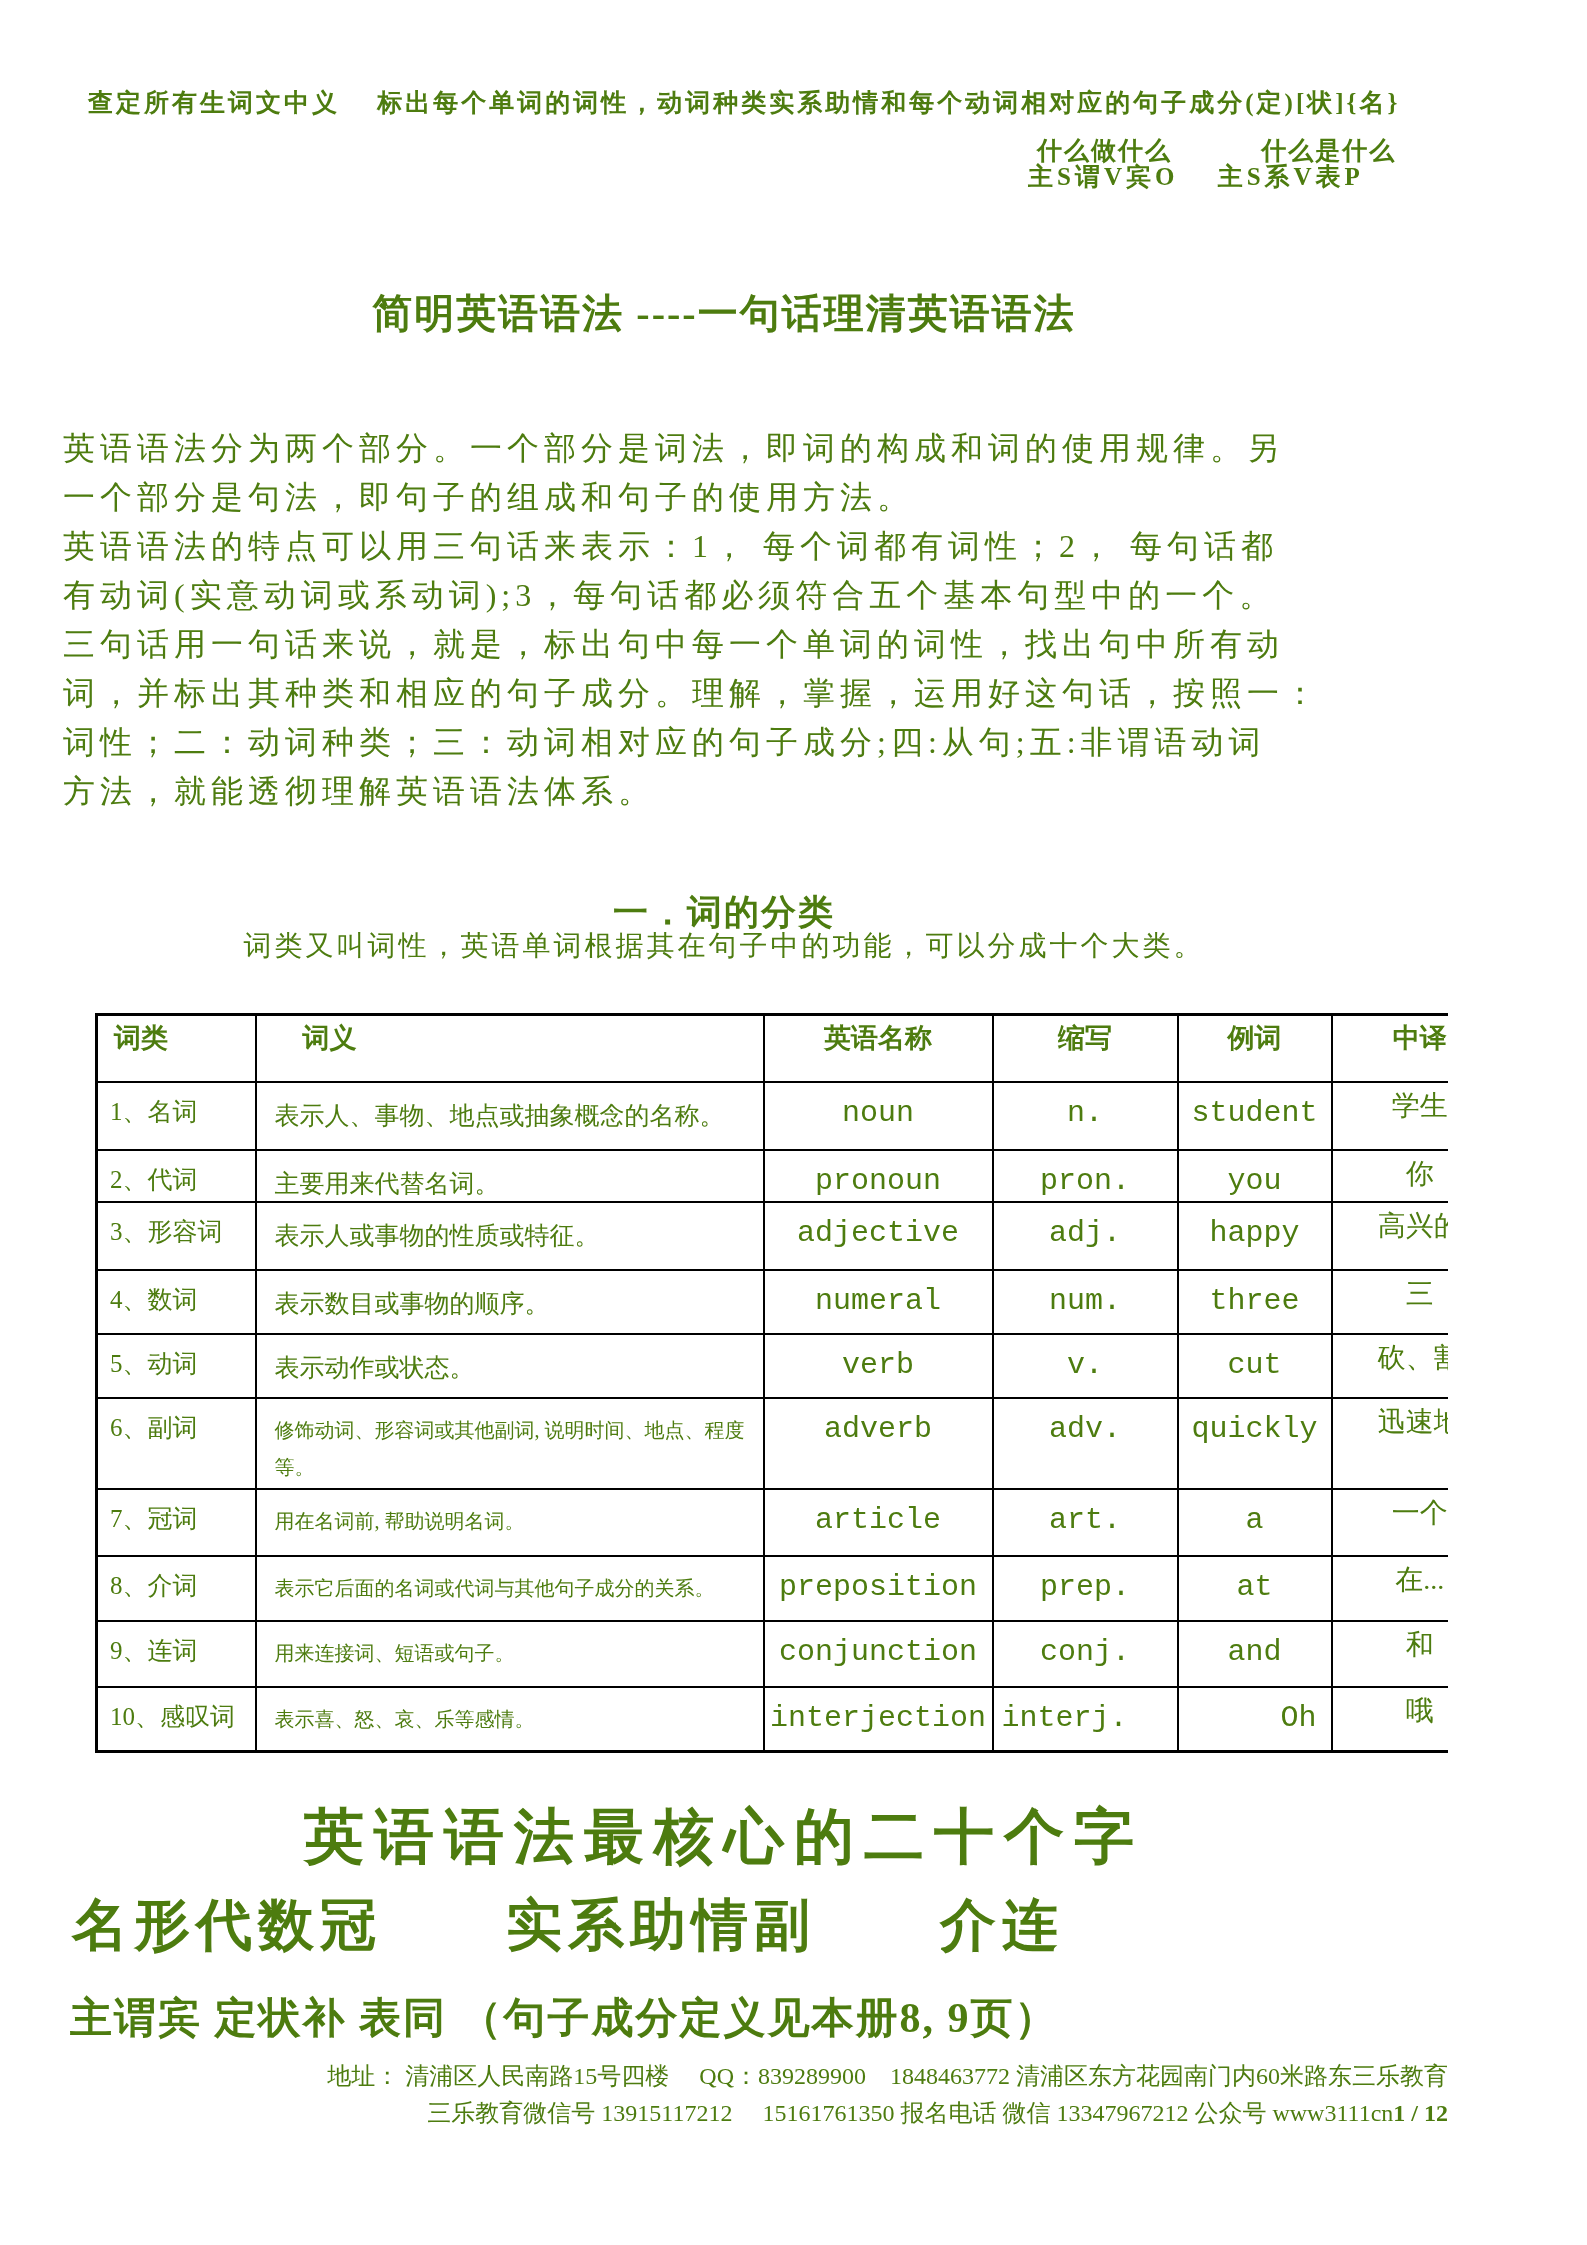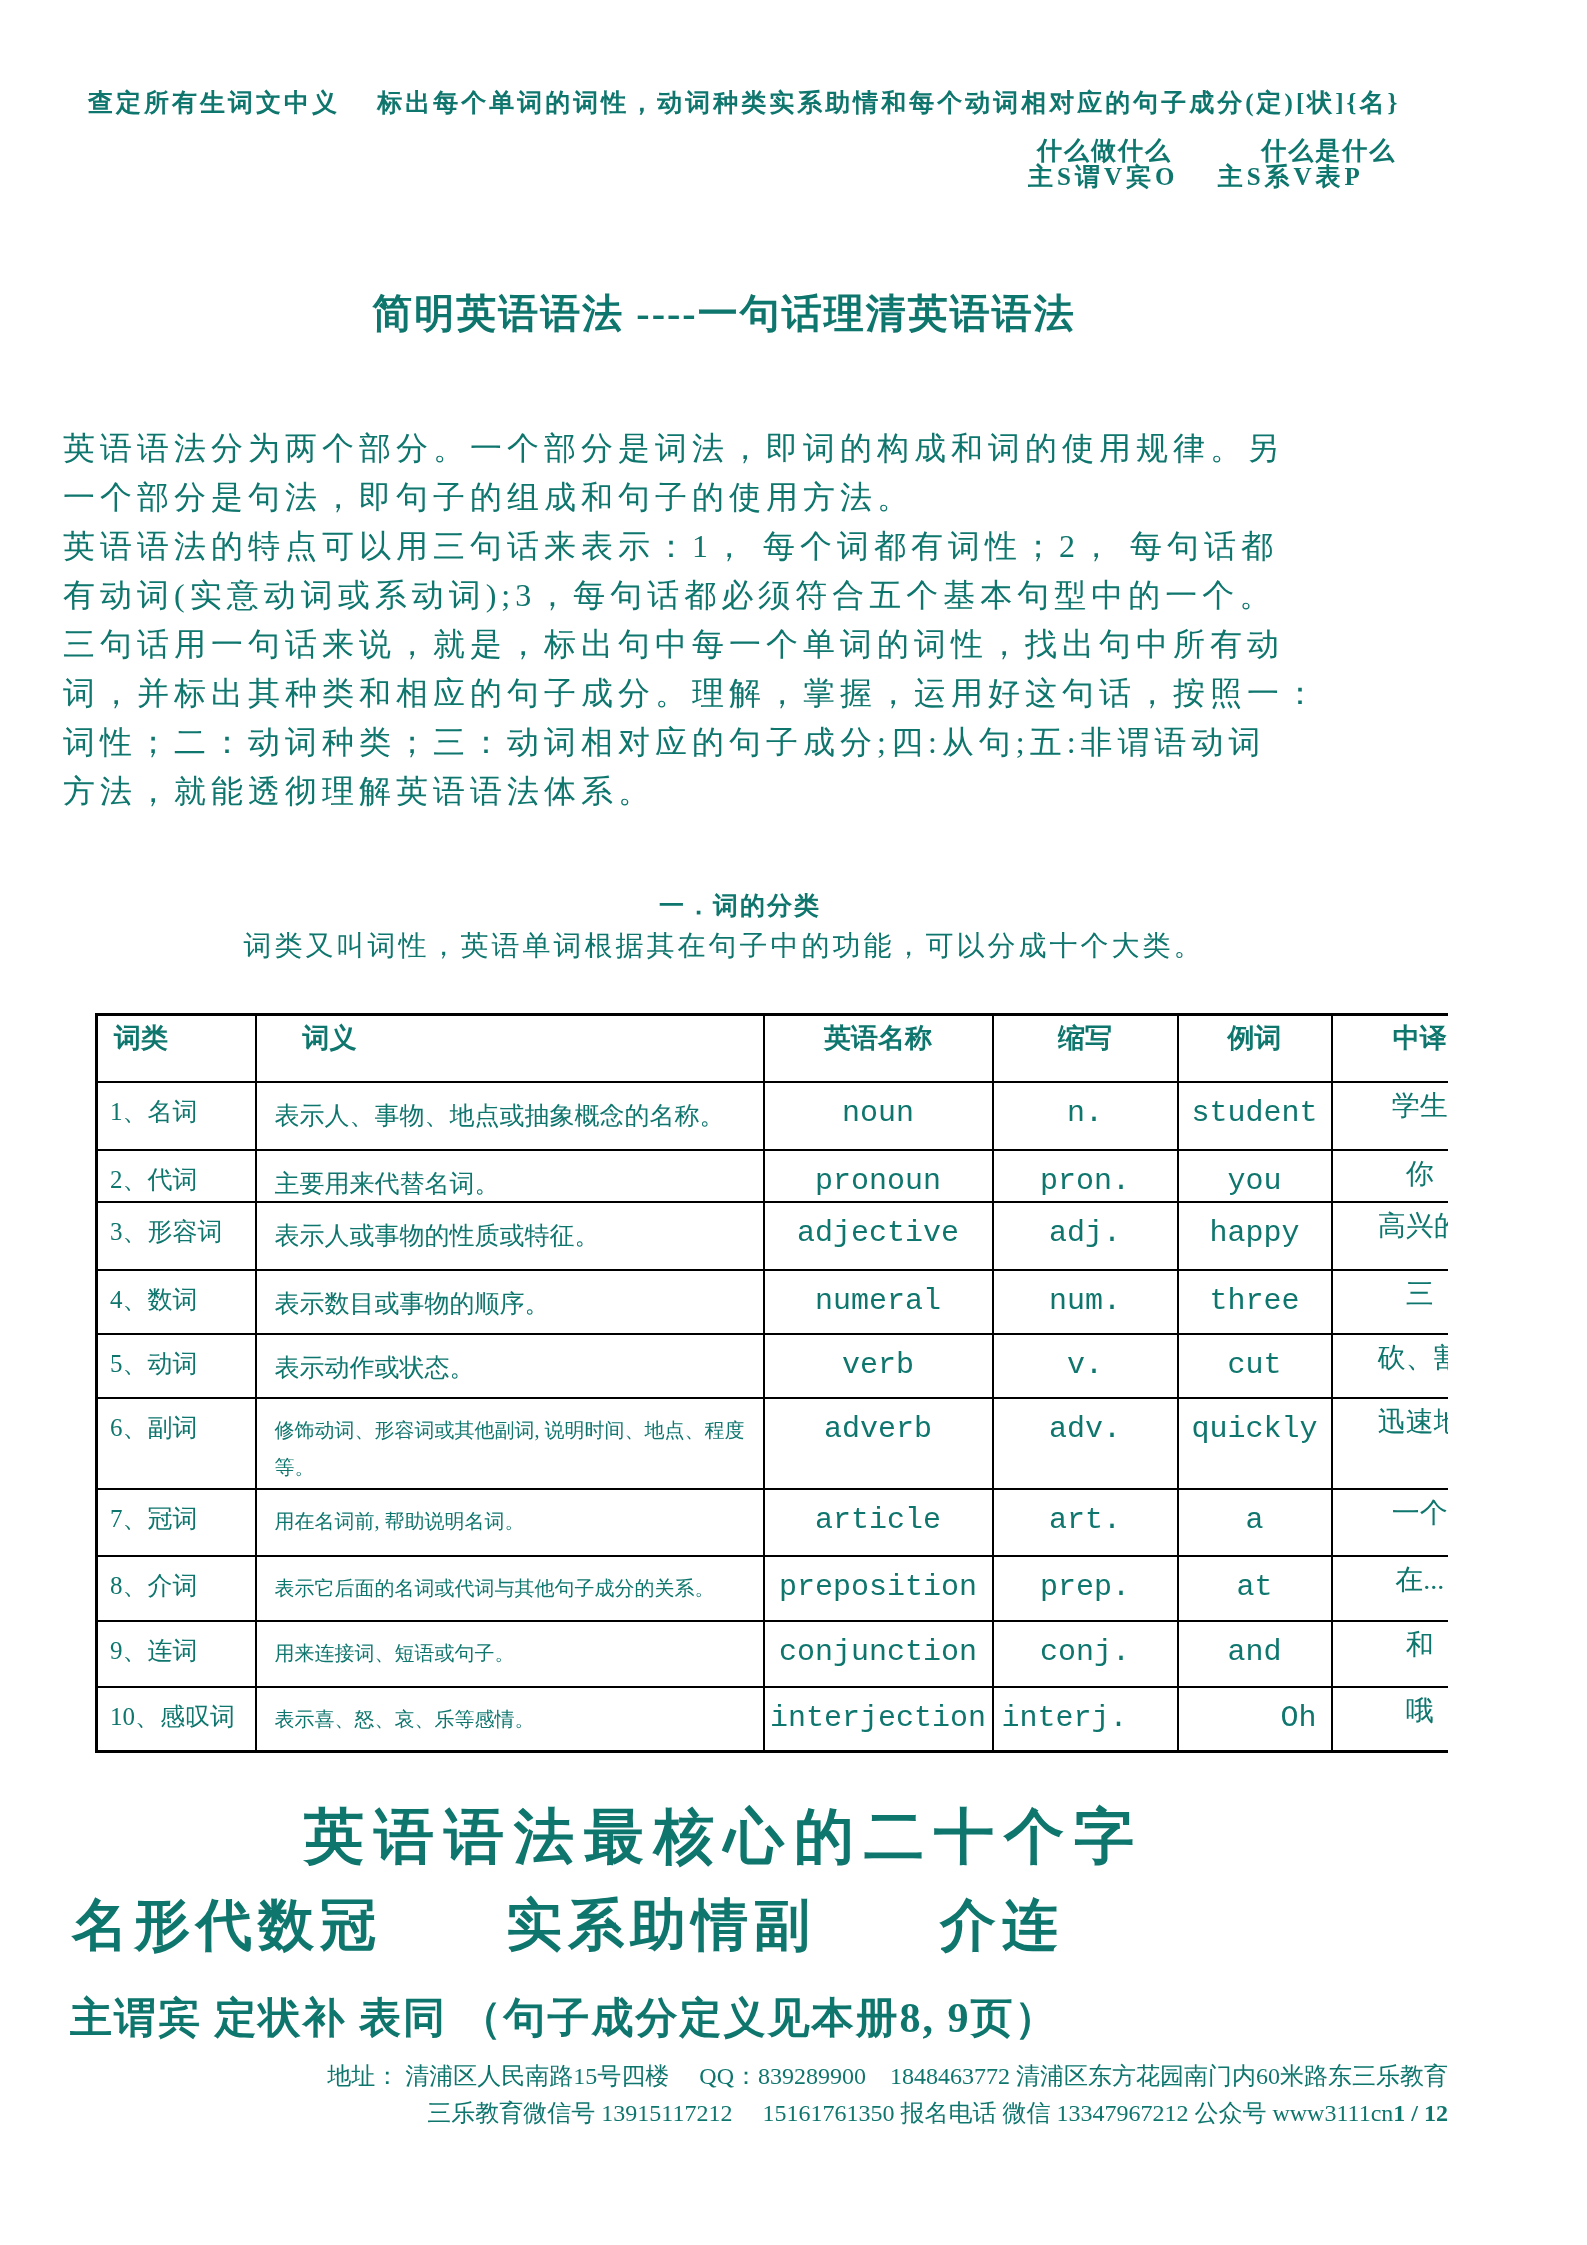--- a/index.html
+++ b/index.html
@@ -2,21 +2,21 @@
 <html><head>
 <meta charset="utf-8">
 <style>
   * { margin: 0; padding: 0; box-sizing: border-box; }
   html, body { background: #ffffff; }
   .page {
     position: relative;
     width: 1448px;
     height: 2245px;
     background: #ffffff;
-    color: #0f766e;
+    color: #4d7c0f;
     font-family: "Liberation Serif", "DejaVu Serif", serif;
     overflow: hidden;
   }
 
   
   .top-note { position: absolute; left: 88px; top: 90px; width: 1460px; }
   .note-line { white-space: pre; font-weight: bold; font-size: 25px; line-height: 26px; letter-spacing: 3px; }
   .note-line-2 { margin-top: 22px; margin-left: 949px; letter-spacing: 2px; }
   .note-line-3 { margin-top: 0px;  margin-left: 940px; letter-spacing: 4px; }
 
@@ -26,22 +26,22 @@
     text-align: center; font-size: 40px; font-weight: bold; letter-spacing: 2px;
     white-space: pre;
   }
 
   
   .intro { position: absolute; top: 424px; left: 63px; width: 1470px; }
   .intro-line { font-size: 32px; line-height: 49px; letter-spacing: 5px; white-space: nowrap; }
 
   
   .sec-head {
-    position: absolute; top: 889px; left: 16px; width: 100%;
-    text-align: center; font-size: 25px; font-weight: 600; letter-spacing: 2px;
+    position: absolute; top: 889px; left: 0; width: 100%;
+    text-align: center; font-size: 35px; font-weight: 600; letter-spacing: 2px;
     font-family: "Liberation Sans", sans-serif;
   }
   .sec-sub {
     position: absolute; top: 927px; left: 0; width: 100%;
     text-align: center; font-size: 28px; letter-spacing: 3px;
   }
 
   
   .table-wrap { position: absolute; top: 1013px; left: 95px; }
   table.pos { border-collapse: collapse; table-layout: fixed; width: 1412px; border: 3px solid #000; }

